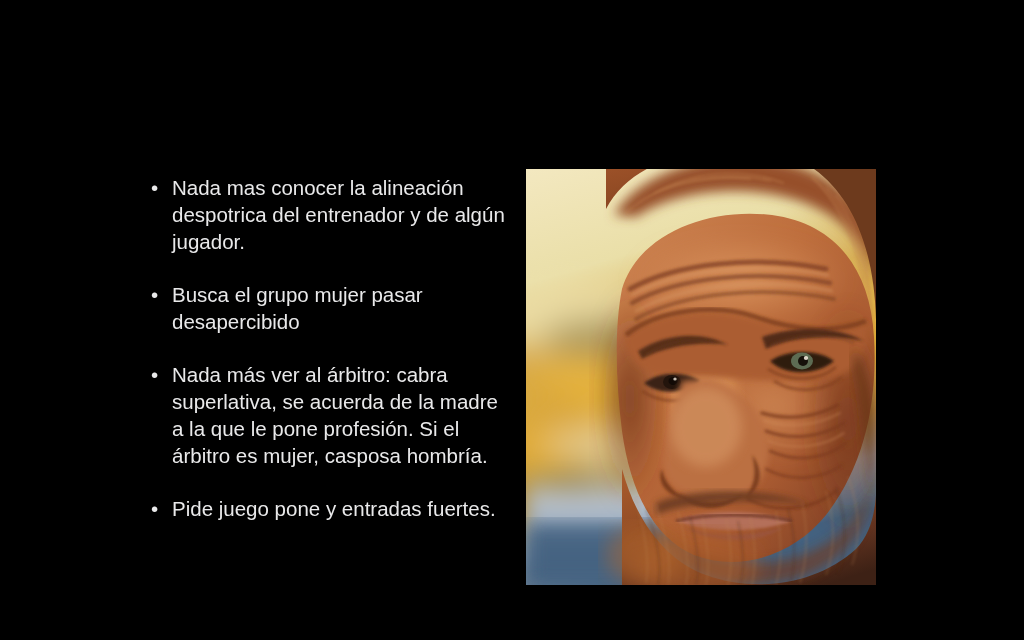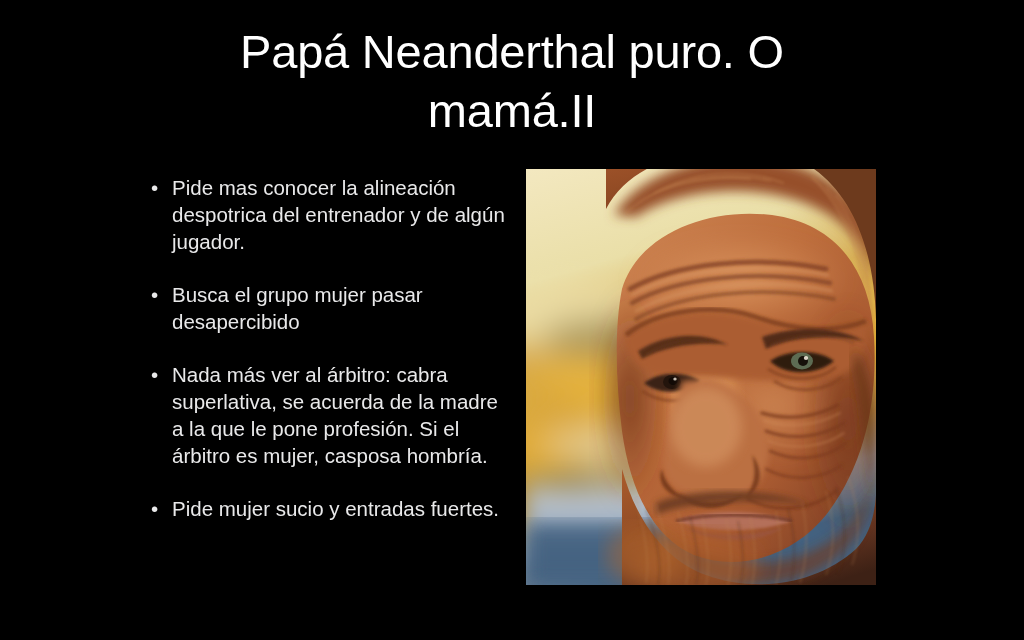--- a/index.html
+++ b/index.html
@@ -77,43 +77,41 @@
     overflow: hidden;
     background: #2a1a12;
   }
   .photo-frame svg { display: block; width: 100%; height: 100%; }
 </style>
 </head>
 <body>
 
 <div class="slide">
 
-  <div class="slide-title">Papá Neanderthal puro. O
-mamá.II</div>
 
   <div class="body-col">
 
     <div class="bullet-row">
       <span class="bullet-dot">•</span>
-      <span class="bullet-text">Pide mas conocer la alineación despotrica del entrenador y de algún jugador.</span>
+      <span class="bullet-text">Nada mas conocer la alineación despotrica del entrenador y de algún jugador.</span>
     </div>
 
     <div class="bullet-row">
       <span class="bullet-dot">•</span>
       <span class="bullet-text">Busca el grupo mujer pasar desapercibido</span>
     </div>
 
     <div class="bullet-row">
       <span class="bullet-dot">•</span>
       <span class="bullet-text">Nada más ver al árbitro: cabra superlativa, se acuerda de la madre a la que le pone profesión. Si el árbitro es mujer, casposa hombría.</span>
     </div>
 
     <div class="bullet-row">
       <span class="bullet-dot">•</span>
-      <span class="bullet-text">Pide mujer sucio y entradas fuertes.</span>
+      <span class="bullet-text">Pide juego pone y entradas fuertes.</span>
     </div>
 
   </div>
 
   <div class="photo-frame">
     <svg viewBox="0 0 350 416" preserveAspectRatio="xMidYMid slice">
       <defs>
         <linearGradient id="bgSky" x1="0" y1="0" x2="0.25" y2="1">
           <stop offset="0" stop-color="#f3e8c0"></stop>
           <stop offset="0.26" stop-color="#eadfa8"></stop>

